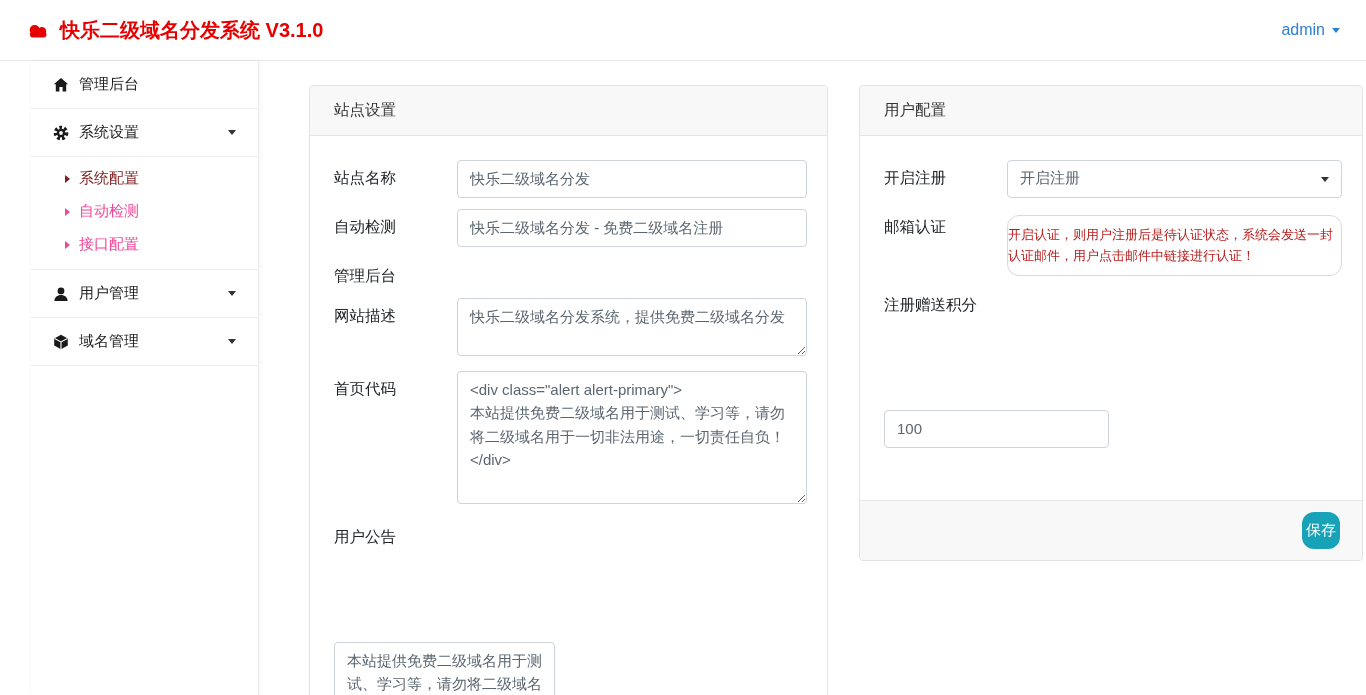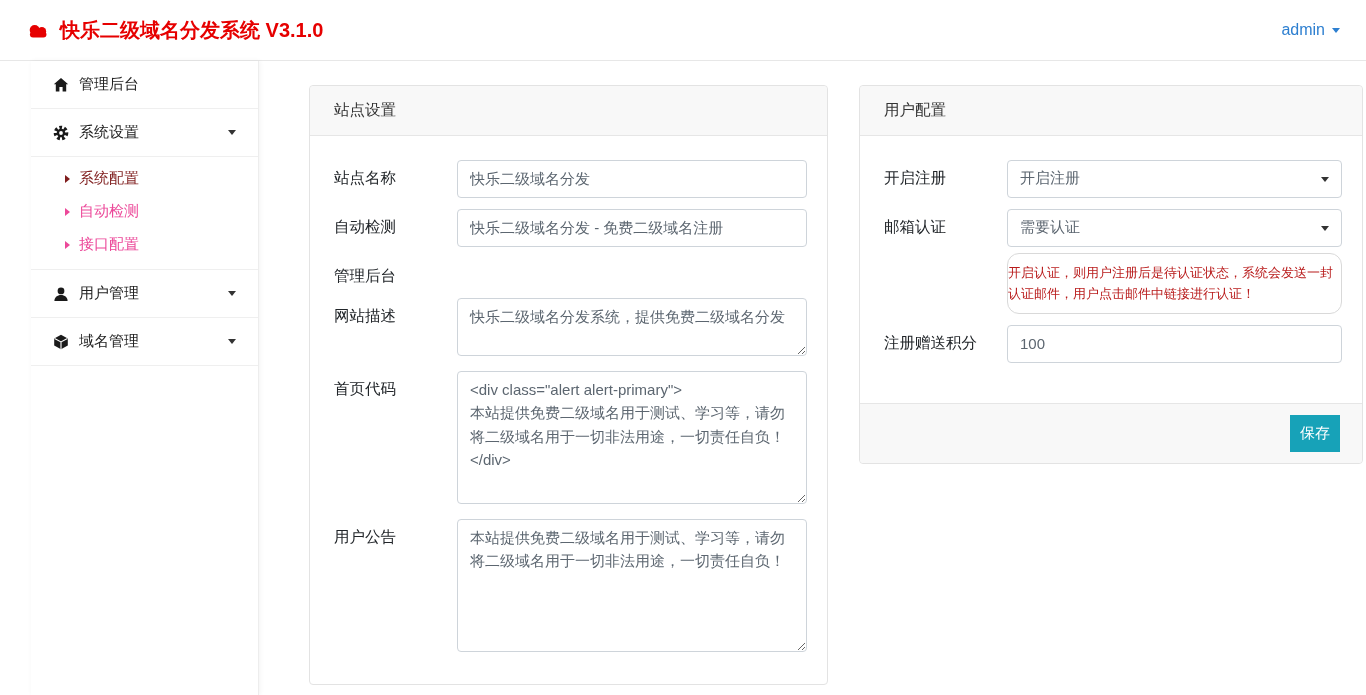--- a/index.html
+++ b/index.html
@@ -53,21 +53,21 @@
   .panel-site { width:519px; }
   .panel-user { width:504px; }
   .panel-header {
     background:#f8f8f8; border-bottom:1px solid #e6e6e6;
     padding:14px 24px; font-size:15.5px; color:#333;
     border-radius:4px 4px 0 0;
   }
   .panel-body { padding:24px 20px 24px 24px; }
   .panel-body-user { padding-bottom:36px; }
   .form-row { display:flex; align-items:flex-start; margin-bottom:11px; }
-  .form-row:last-child { margin-bottom:4px; }
+  .form-row:last-child { margin-bottom:16px;flex-direction:column; }
   .form-label { flex:0 0 123px; padding-top:8px; font-size:15.5px; color:#212529; }
   .form-field { flex:1; min-width:0; position:relative; }
   .text-input {
     width:100%; height:38px; border:1px solid #ced4da; border-radius:4px;
     padding:6px 12px; font-size:15px; color:#5c6670; background:#fff;
     font-family:inherit; outline:none; white-space:nowrap; overflow:hidden;
   }
   textarea.text-input { height:auto; resize:vertical; line-height:1.55; white-space:pre-wrap; overflow:auto; }
   .ta-sm { height:58px !important; }
   .ta-lg { height:133px !important; }
@@ -84,22 +84,22 @@
   .help-box {
     margin-top:6px; border:1px solid #d9d9d9; border-radius:12px;
     padding:8px 0; font-size:13px; color:#b91c1c; line-height:1.65;
   }
   .panel-footer {
     background:#f8f8f8; border-top:1px solid #e6e6e6;
     padding:11px 22px; border-radius:0 0 4px 4px;
     display:flex; justify-content:flex-end;
   }
   .save-btn {
-    background:#17a2b8; color:#fff; border:none; border-radius:0;
-    padding:9px 10px; font-size:15px; font-family:inherit; cursor:pointer;
+    background:#17a2b8; color:#fff; border:none; border-radius:12px;
+    padding:9px 4px; font-size:15px; font-family:inherit; cursor:pointer;
   }
 </style>
 </head>
 <body>
 
 <div class="topbar">
   <div class="brand">
     <span>
       <svg width="25" height="18" viewBox="0 0 23 16">
         <g fill="#e60000">
@@ -239,24 +239,20 @@
             <div class="select-box">
               <span>开启注册</span>
               <span class="sel-caret"></span>
             </div>
           </div>
         </div>
 
         <div class="form-row">
           <div class="form-label">邮箱认证</div>
           <div class="form-field">
-            <div class="select-box">
-              <span>需要认证</span>
-              <span class="sel-caret"></span>
-            </div>
             <div class="help-box">开启认证，则用户注册后是待认证状态，系统会发送一封认证邮件，用户点击邮件中链接进行认证！</div>
           </div>
         </div>
 
         <div class="form-row">
           <div class="form-label">注册赠送积分</div>
           <div class="form-field">
             <input type="text" class="text-input" value="100" style="">
           </div>
         </div>

